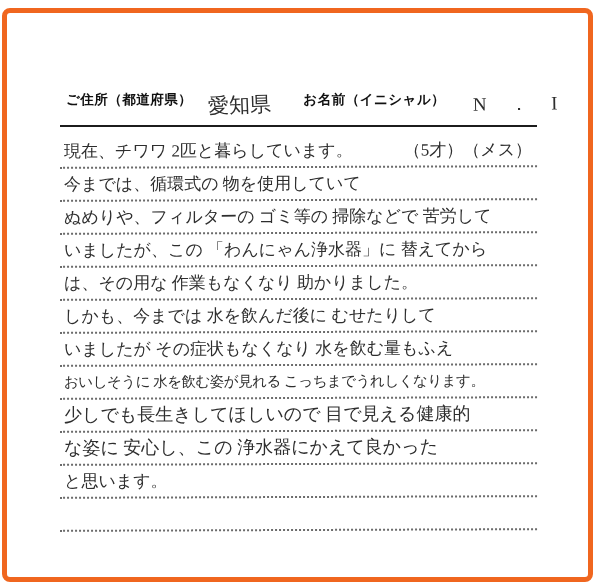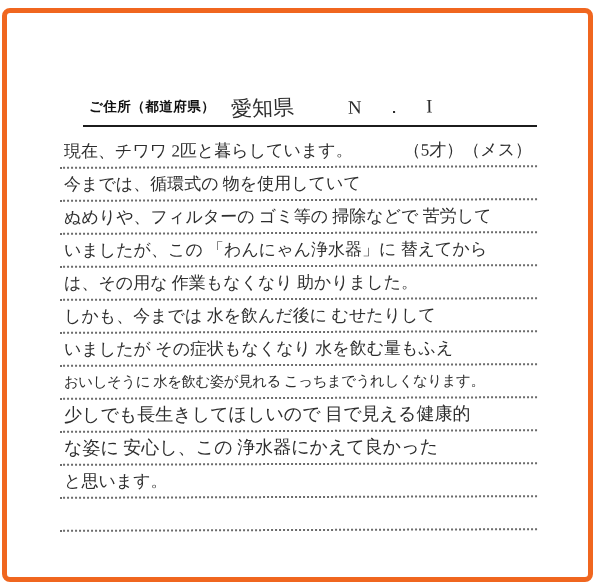--- a/index.html
+++ b/index.html
@@ -32,23 +32,22 @@
     color:#111;
     letter-spacing:5px;
     line-height:36px;
     margin:0 0 0 12px;
   }
   .form-row{
     margin-top:24px;
     height:34px;
     border-bottom:2px solid var(--rule-solid);
     display:flex;
-    align-items:center;
+    align-items:flex-start;
     white-space:nowrap;
-    margin-left:23px;
   }
   .form-label{
     font-size:13.5px;
     font-weight:700;
     color:#111;
     padding:0 0 3px 6px;
     letter-spacing:0.5px;
   }
   .hand{
     font-family:cursive;
@@ -90,20 +89,21 @@
 </head>
 <body>
 
 <div class="frame">
   <div class="inner">
 
 
     <div class="form-row">
       <span class="form-label">ご住所（都道府県）</span>
       <span class="hand address-value">愛知県</span>
+      <span class="form-label">お名前（イニシャル）</span>
       <span class="hand name-value">N ． I</span>
     </div>
 
     <div class="lines">
         <div class="row">現在、チワワ 2匹と暮らしています。　　　（5才）（メス）</div>
         <div class="row">今までは、循環式の 物を使用していて</div>
         <div class="row">ぬめりや、フィルターの ゴミ等の 掃除などで 苦労して</div>
         <div class="row">いましたが、この 「わんにゃん浄水器」に 替えてから</div>
         <div class="row">は、その用な 作業もなくなり 助かりました。</div>
         <div class="row">しかも、今までは 水を飲んだ後に むせたりして</div>

